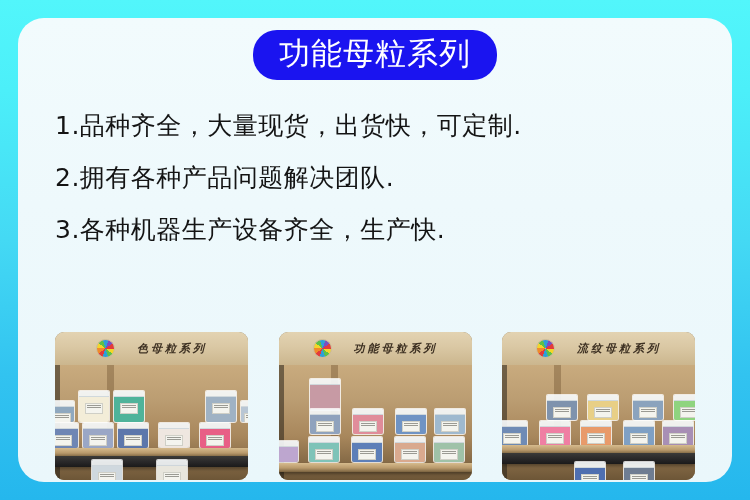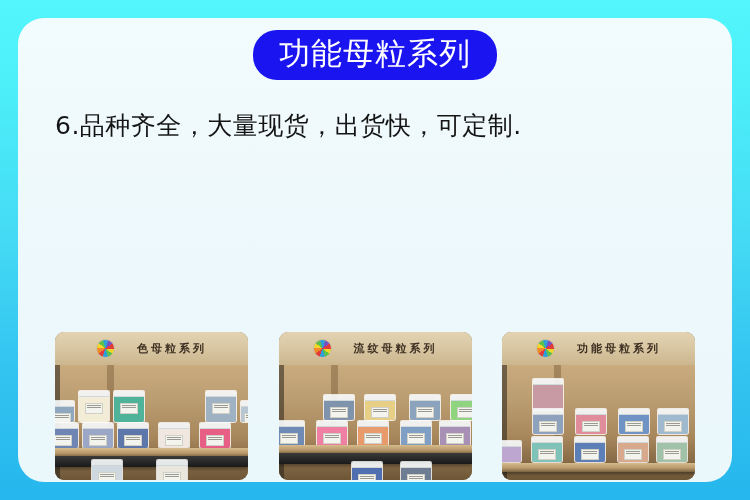--- a/index.html
+++ b/index.html
@@ -95,20 +95,21 @@
     position: absolute;
     left: 0; top: 0;
     width: 100%;
     height: 33px;
     background: linear-gradient(180deg,#e3d3b2 0%, #dac8a4 45%, #cbb68e 100%);
     border-bottom: 2px solid #b9a178;
     display: flex;
     align-items: center;
     justify-content: center;
     gap: 22px;
+    font-style: italic;
   }
   .brand-logo {
     width: 17px;
     height: 17px;
     border-radius: 50%;
     background:
       conic-gradient(from 200deg, #e23b3b 0deg 36deg, #f08a2a 36deg 72deg,
                      #f3d62a 72deg 108deg, #5cc04a 108deg 144deg,
                      #2f9fd8 144deg 180deg, #7a4fc0 180deg 216deg,
                      #e23b3b 216deg 252deg, #f3d62a 252deg 288deg,
@@ -229,21 +230,23 @@
 <body>
 
 <div class="page">
   <div class="panel">
 
     <div class="title-wrap">
       <span class="title-badge">功能母粒系列</span>
     </div>
 
     <div class="bullets">
-      <div class="bullet-line">6.品种齐全，大量现货，出货快，可定制.</div>
+      <div class="bullet-line">1.品种齐全，大量现货，出货快，可定制.</div>
+      <div class="bullet-line">2.拥有各种产品问题解决团队.</div>
+      <div class="bullet-line">3.各种机器生产设备齐全，生产快.</div>
     </div>
 
     <div class="photos">
 
       <div class="photo">
         <div class="shelf-header">
           <span class="brand-logo"></span>
           <span class="shelf-title">色母粒系列</span>
         </div>
         <div class="shelf-back"></div>
@@ -355,211 +358,211 @@
                 <i></i>
                 <i></i>
               </span>
             </div>
         </div>
       </div>
 
       <div class="photo">
         <div class="shelf-header">
           <span class="brand-logo"></span>
-          <span class="shelf-title">流纹母粒系列</span>
+          <span class="shelf-title">功能母粒系列</span>
         </div>
         <div class="shelf-back"></div>
 
-        <div class="tub-row" style="left:44px; top:62px;">
-          <div class="tub">
-              <span class="fill" style="background:#7f93ad"></span>
-              <span class="lid"></span>
-              <span class="label">
-                <i></i>
-                <i></i>
-              </span>
+        <div class="tub-row" style="left:30px; top:46px;">
+          <div class="tub tall">
+              <span class="fill" style="background:#c79aa4"></span>
+              <span class="lid"></span>
+            </div>
+        </div>
+
+        <div class="tub-row" style="left:30px; top:76px;">
+          <div class="tub">
+              <span class="fill" style="background:#8fa2bd"></span>
+              <span class="lid"></span>
+              <span class="label">
+                <i></i>
+                <i></i>
+              </span>
+            </div>
+          <div class="tub" style="margin-left:8px">
+              <span class="fill" style="background:#e08c9a"></span>
+              <span class="lid"></span>
+              <span class="label">
+                <i></i>
+                <i></i>
+              </span>
+            </div>
+          <div class="tub" style="margin-left:8px">
+              <span class="fill" style="background:#6f93c4"></span>
+              <span class="lid"></span>
+              <span class="label">
+                <i></i>
+                <i></i>
+              </span>
+            </div>
+          <div class="tub" style="margin-left:4px">
+              <span class="fill" style="background:#9fb9cf"></span>
+              <span class="lid"></span>
+              <span class="label">
+                <i></i>
+                <i></i>
+              </span>
+            </div>
+        </div>
+
+        <div class="tub-row" style="left:-6px; top:104px;">
+          <div class="tub sm">
+              <span class="fill" style="background:#bda6cf"></span>
+              <span class="lid"></span>
             </div>
           <div class="tub" style="margin-left:6px">
-              <span class="fill" style="background:#e8cf86"></span>
-              <span class="lid"></span>
-              <span class="label">
-                <i></i>
-                <i></i>
-              </span>
-            </div>
-          <div class="tub" style="margin-left:10px">
-              <span class="fill" style="background:#8ba3bd"></span>
-              <span class="lid"></span>
-              <span class="label">
-                <i></i>
-                <i></i>
-              </span>
-            </div>
-          <div class="tub" style="margin-left:6px">
-              <span class="fill" style="background:#8fd47f"></span>
-              <span class="lid"></span>
-              <span class="label">
-                <i></i>
-                <i></i>
-              </span>
-            </div>
-        </div>
-
-        <div class="tub-row" style="left:-6px; top:88px;">
-          <div class="tub">
-              <span class="fill" style="background:#6f8bb5"></span>
+              <span class="fill" style="background:#7fc3b8"></span>
               <span class="lid"></span>
               <span class="label">
                 <i></i>
                 <i></i>
               </span>
             </div>
           <div class="tub" style="margin-left:8px">
-              <span class="fill" style="background:#ef7fa3"></span>
-              <span class="lid"></span>
-              <span class="label">
-                <i></i>
-                <i></i>
-              </span>
-            </div>
-          <div class="tub" style="margin-left:6px">
-              <span class="fill" style="background:#e89a6a"></span>
+              <span class="fill" style="background:#5d7fb8"></span>
               <span class="lid"></span>
               <span class="label">
                 <i></i>
                 <i></i>
               </span>
             </div>
           <div class="tub" style="margin-left:8px">
-              <span class="fill" style="background:#7fa0c4"></span>
+              <span class="fill" style="background:#d9a98e"></span>
               <span class="lid"></span>
               <span class="label">
                 <i></i>
                 <i></i>
               </span>
             </div>
           <div class="tub" style="margin-left:4px">
-              <span class="fill" style="background:#a88fb5"></span>
-              <span class="lid"></span>
-              <span class="label">
-                <i></i>
-                <i></i>
-              </span>
-            </div>
-        </div>
-
-        <div class="shelf-board" style="top:113px"></div>
-        <div class="shelf-board dark" style="top:121px"></div>
-
-        <div class="tub-row bottom" style="left:72px; bottom:-8px;">
-          <div class="tub">
-              <span class="fill" style="background:#4f6fb0"></span>
-              <span class="lid"></span>
-              <span class="label">
-                <i></i>
-                <i></i>
-              </span>
-            </div>
-          <div class="tub" style="margin-left:14px">
-              <span class="fill" style="background:#6f7d92"></span>
-              <span class="lid"></span>
-              <span class="label">
-                <i></i>
-                <i></i>
-              </span>
-            </div>
-        </div>
+              <span class="fill" style="background:#9fc2a8"></span>
+              <span class="lid"></span>
+              <span class="label">
+                <i></i>
+                <i></i>
+              </span>
+            </div>
+        </div>
+
+        <div class="shelf-board" style="top:131px"></div>
       </div>
 
       <div class="photo">
         <div class="shelf-header">
           <span class="brand-logo"></span>
-          <span class="shelf-title">功能母粒系列</span>
+          <span class="shelf-title">流纹母粒系列</span>
         </div>
         <div class="shelf-back"></div>
 
-        <div class="tub-row" style="left:30px; top:46px;">
-          <div class="tub tall">
-              <span class="fill" style="background:#c79aa4"></span>
-              <span class="lid"></span>
-            </div>
-        </div>
-
-        <div class="tub-row" style="left:30px; top:76px;">
-          <div class="tub">
-              <span class="fill" style="background:#8fa2bd"></span>
+        <div class="tub-row" style="left:44px; top:62px;">
+          <div class="tub">
+              <span class="fill" style="background:#7f93ad"></span>
+              <span class="lid"></span>
+              <span class="label">
+                <i></i>
+                <i></i>
+              </span>
+            </div>
+          <div class="tub" style="margin-left:6px">
+              <span class="fill" style="background:#e8cf86"></span>
+              <span class="lid"></span>
+              <span class="label">
+                <i></i>
+                <i></i>
+              </span>
+            </div>
+          <div class="tub" style="margin-left:10px">
+              <span class="fill" style="background:#8ba3bd"></span>
+              <span class="lid"></span>
+              <span class="label">
+                <i></i>
+                <i></i>
+              </span>
+            </div>
+          <div class="tub" style="margin-left:6px">
+              <span class="fill" style="background:#8fd47f"></span>
+              <span class="lid"></span>
+              <span class="label">
+                <i></i>
+                <i></i>
+              </span>
+            </div>
+        </div>
+
+        <div class="tub-row" style="left:-6px; top:88px;">
+          <div class="tub">
+              <span class="fill" style="background:#6f8bb5"></span>
               <span class="lid"></span>
               <span class="label">
                 <i></i>
                 <i></i>
               </span>
             </div>
           <div class="tub" style="margin-left:8px">
-              <span class="fill" style="background:#e08c9a"></span>
+              <span class="fill" style="background:#ef7fa3"></span>
+              <span class="lid"></span>
+              <span class="label">
+                <i></i>
+                <i></i>
+              </span>
+            </div>
+          <div class="tub" style="margin-left:6px">
+              <span class="fill" style="background:#e89a6a"></span>
               <span class="lid"></span>
               <span class="label">
                 <i></i>
                 <i></i>
               </span>
             </div>
           <div class="tub" style="margin-left:8px">
-              <span class="fill" style="background:#6f93c4"></span>
+              <span class="fill" style="background:#7fa0c4"></span>
               <span class="lid"></span>
               <span class="label">
                 <i></i>
                 <i></i>
               </span>
             </div>
           <div class="tub" style="margin-left:4px">
-              <span class="fill" style="background:#9fb9cf"></span>
-              <span class="lid"></span>
-              <span class="label">
-                <i></i>
-                <i></i>
-              </span>
-            </div>
-        </div>
-
-        <div class="tub-row" style="left:-6px; top:104px;">
-          <div class="tub sm">
-              <span class="fill" style="background:#bda6cf"></span>
-              <span class="lid"></span>
-            </div>
-          <div class="tub" style="margin-left:6px">
-              <span class="fill" style="background:#7fc3b8"></span>
-              <span class="lid"></span>
-              <span class="label">
-                <i></i>
-                <i></i>
-              </span>
-            </div>
-          <div class="tub" style="margin-left:8px">
-              <span class="fill" style="background:#5d7fb8"></span>
-              <span class="lid"></span>
-              <span class="label">
-                <i></i>
-                <i></i>
-              </span>
-            </div>
-          <div class="tub" style="margin-left:8px">
-              <span class="fill" style="background:#d9a98e"></span>
-              <span class="lid"></span>
-              <span class="label">
-                <i></i>
-                <i></i>
-              </span>
-            </div>
-          <div class="tub" style="margin-left:4px">
-              <span class="fill" style="background:#9fc2a8"></span>
-              <span class="lid"></span>
-              <span class="label">
-                <i></i>
-                <i></i>
-              </span>
-            </div>
-        </div>
-
-        <div class="shelf-board" style="top:131px"></div>
+              <span class="fill" style="background:#a88fb5"></span>
+              <span class="lid"></span>
+              <span class="label">
+                <i></i>
+                <i></i>
+              </span>
+            </div>
+        </div>
+
+        <div class="shelf-board" style="top:113px"></div>
+        <div class="shelf-board dark" style="top:121px"></div>
+
+        <div class="tub-row bottom" style="left:72px; bottom:-8px;">
+          <div class="tub">
+              <span class="fill" style="background:#4f6fb0"></span>
+              <span class="lid"></span>
+              <span class="label">
+                <i></i>
+                <i></i>
+              </span>
+            </div>
+          <div class="tub" style="margin-left:14px">
+              <span class="fill" style="background:#6f7d92"></span>
+              <span class="lid"></span>
+              <span class="label">
+                <i></i>
+                <i></i>
+              </span>
+            </div>
+        </div>
       </div>
 
     </div>
   </div>
 </div>
 
 </body></html>

